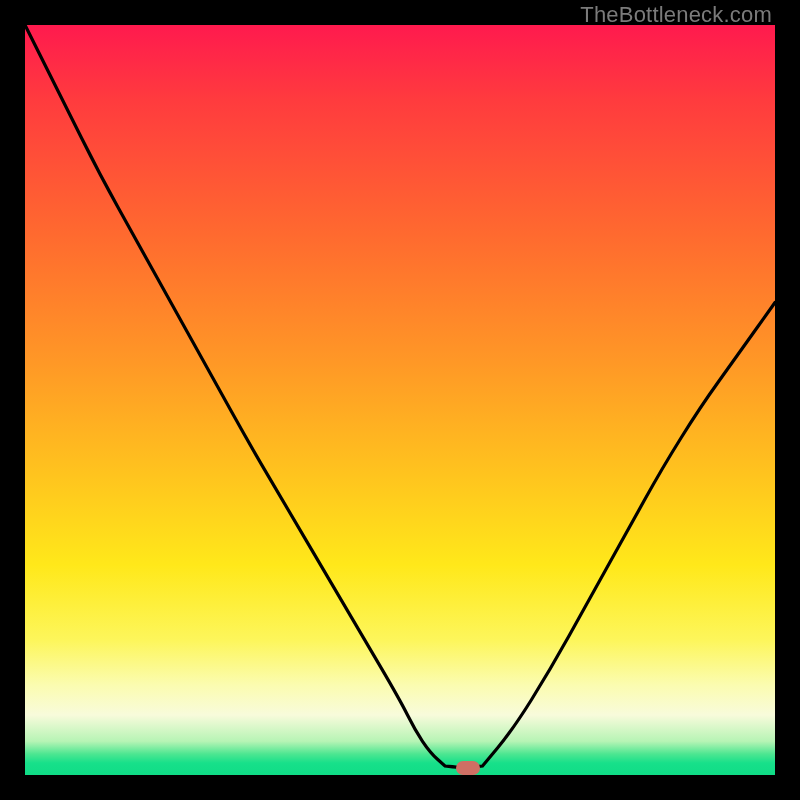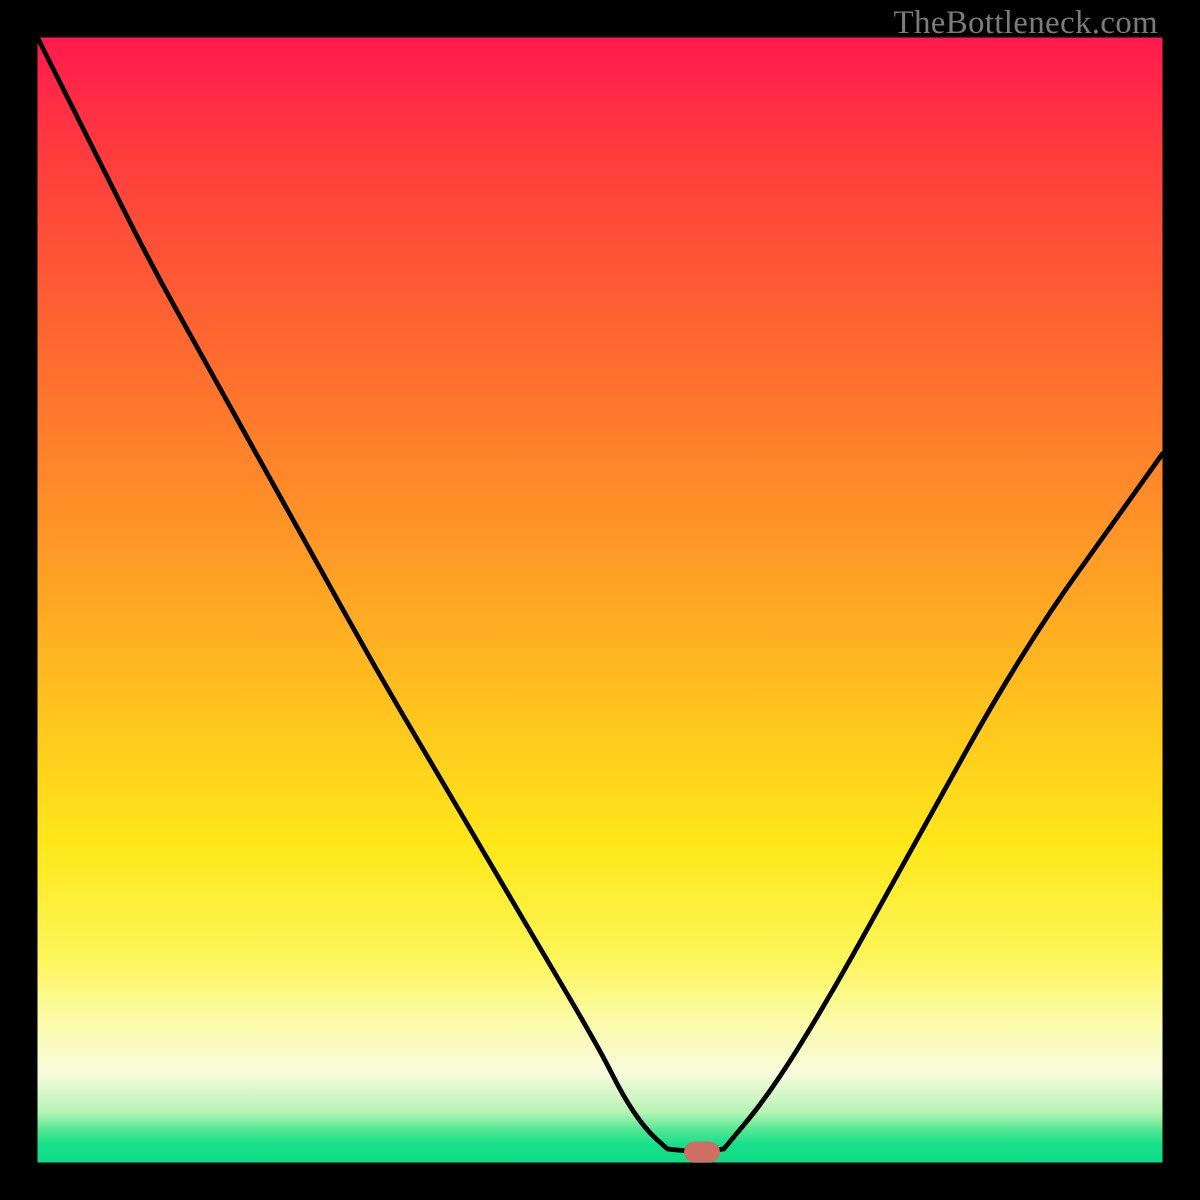--- a/index.html
+++ b/index.html
@@ -11,21 +11,20 @@
     overflow: hidden;
     font-family: Arial, Helvetica, sans-serif;
   }
   .frame {
     position: absolute;
     top: 0;
     left: 0;
     width: 800px;
     height: 800px;
     background: #000;
-    font-family: Liberation Serif, serif;
   }
   .plot {
     position: absolute;
     top: 25px;
     left: 25px;
     width: 750px;
     height: 750px;
     
     background: linear-gradient(
       to bottom,

